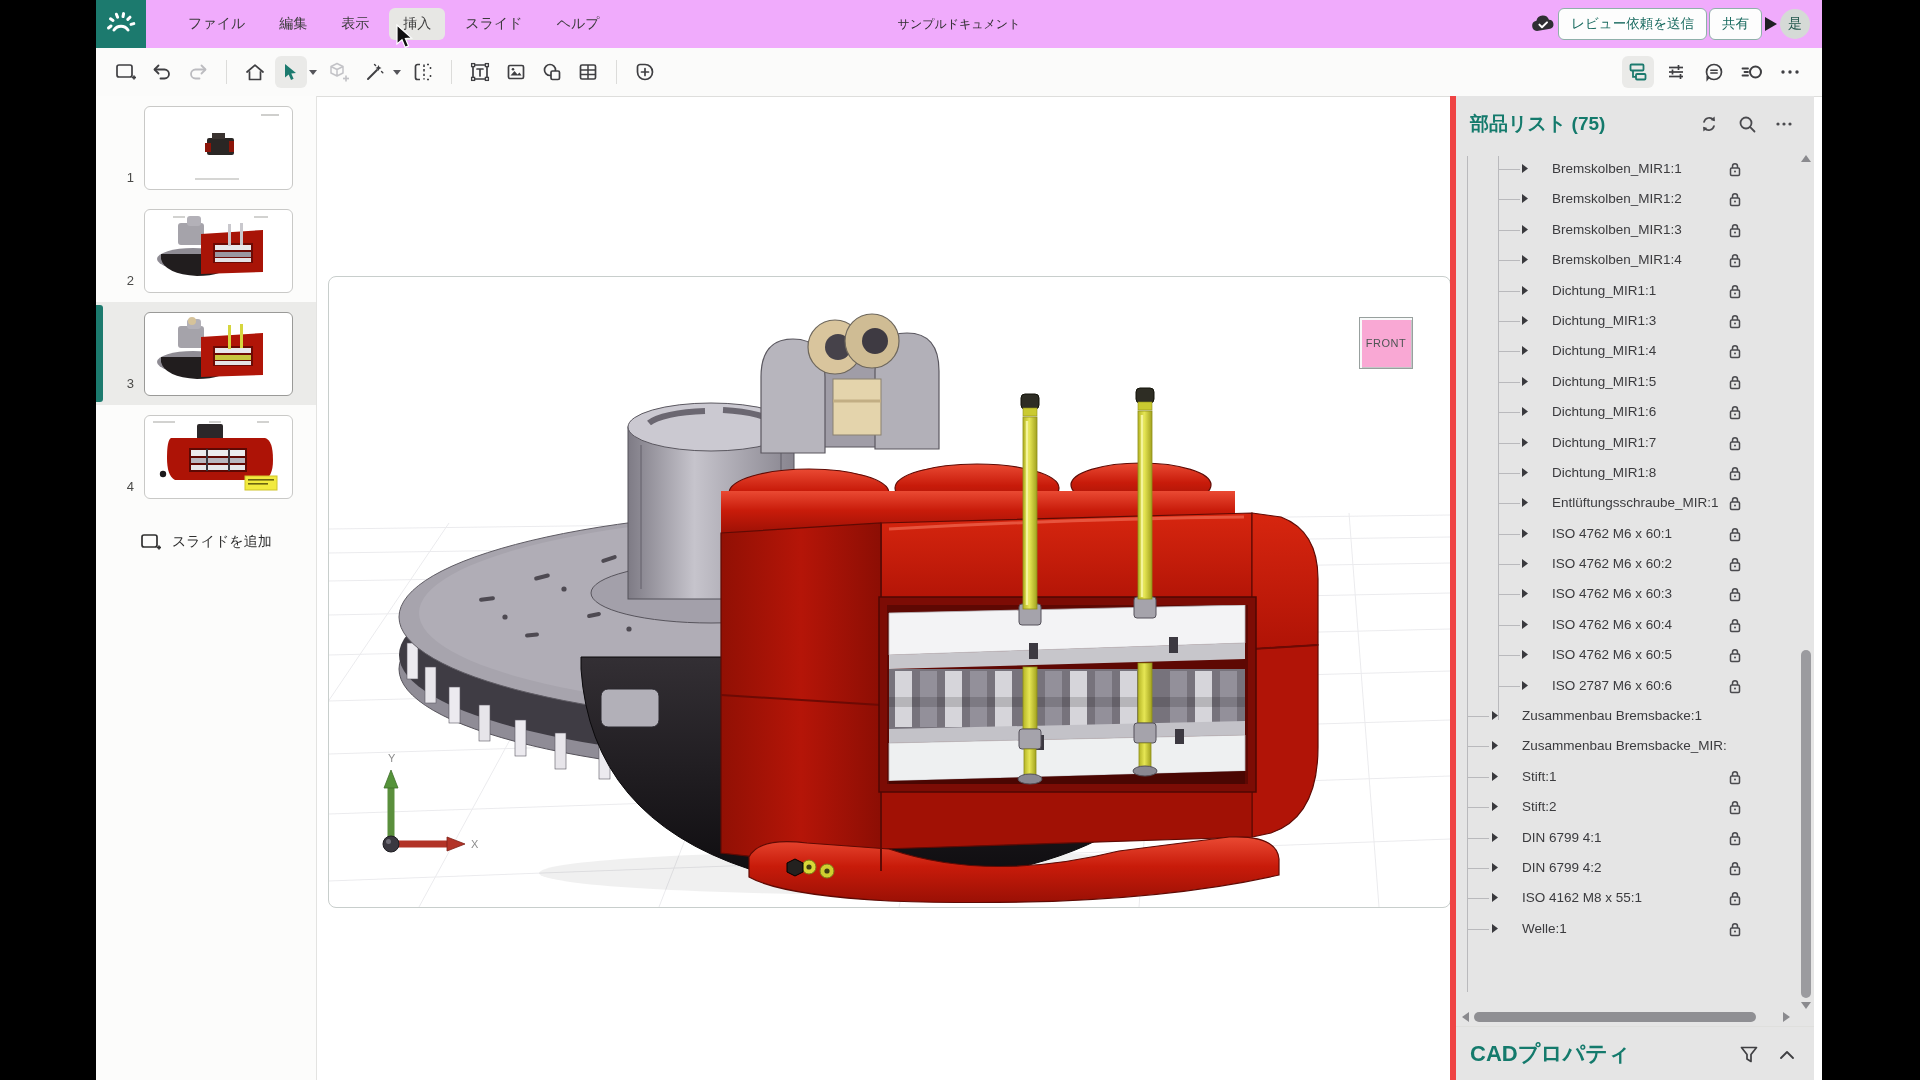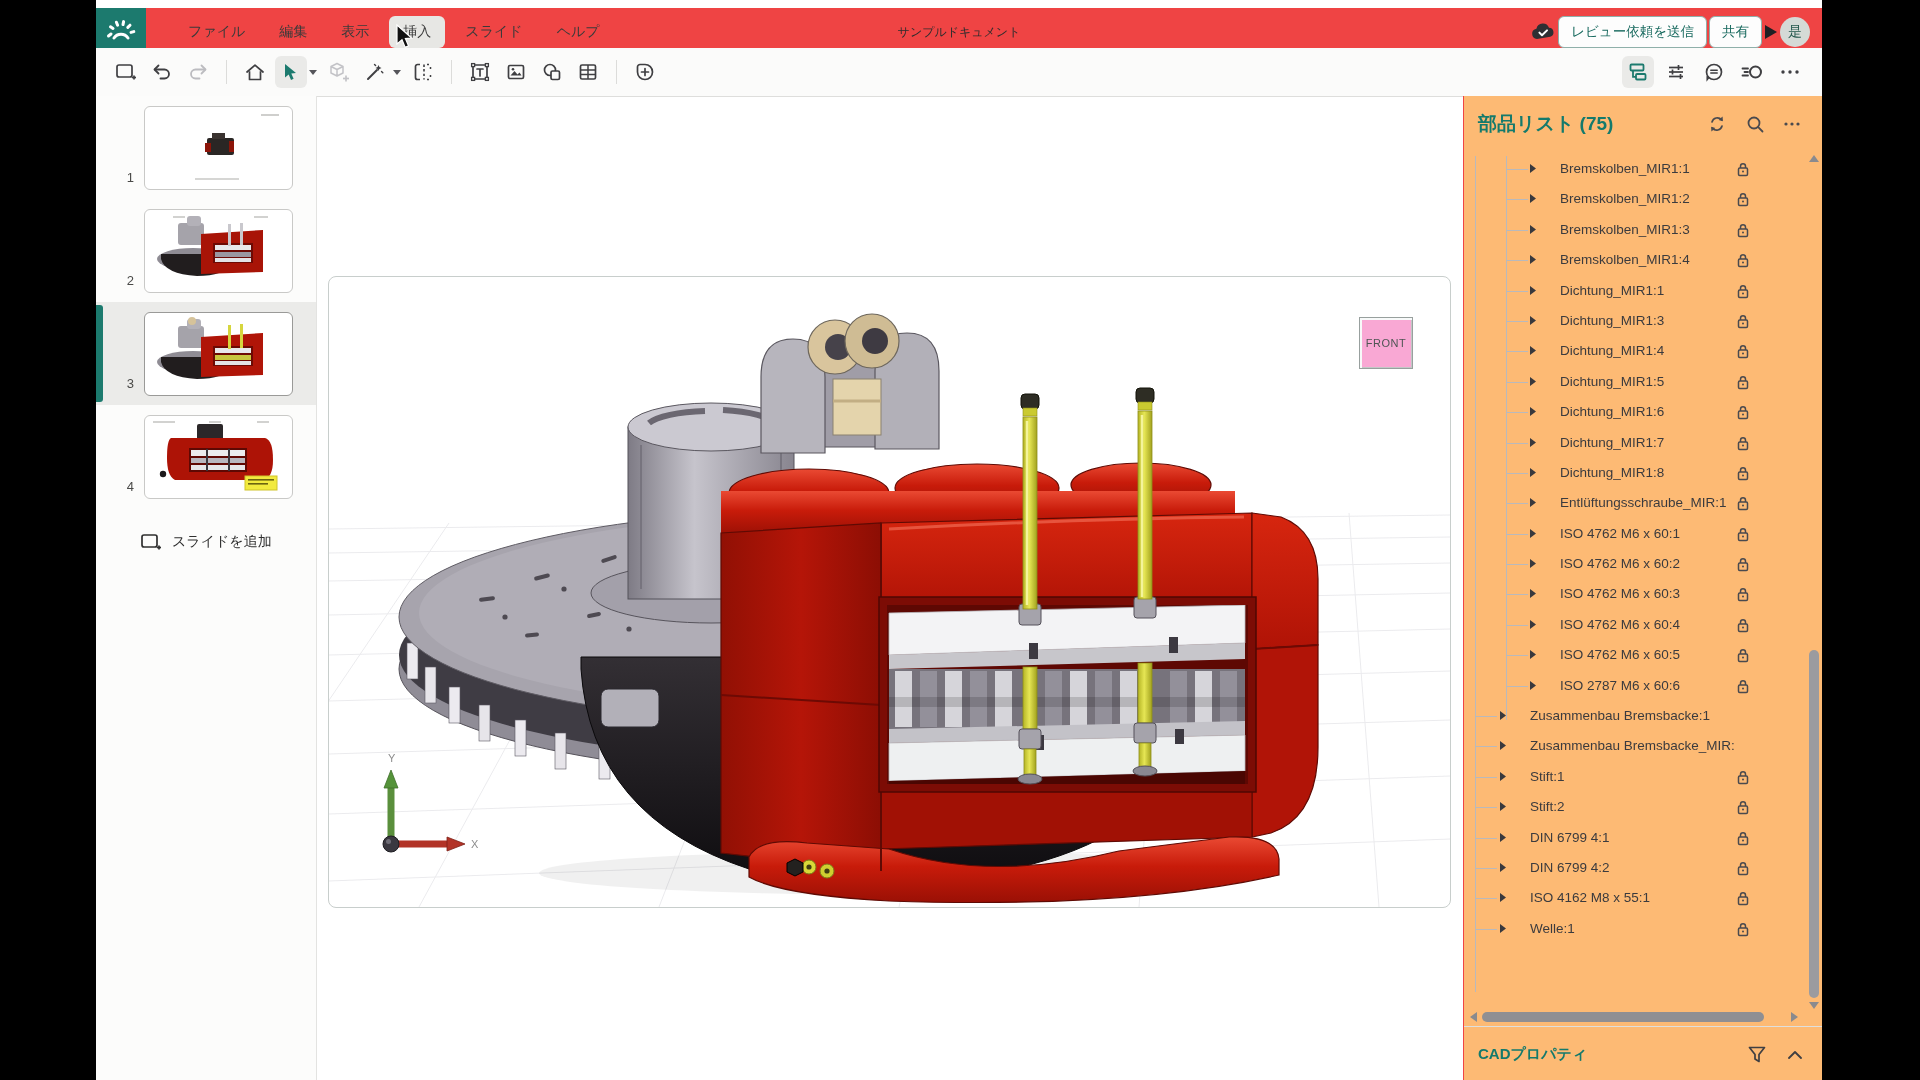--- a/index.html
+++ b/index.html
@@ -1,20 +1,20 @@
 <!DOCTYPE html>
 <html><head>
 <meta charset="utf-8">
 <style>
   html,body{margin:0;padding:0;background:#000;width:1920px;height:1080px;overflow:hidden;
     font-family:"Liberation Sans","DejaVu Sans",sans-serif;-webkit-font-smoothing:antialiased;}
   .app{position:absolute;left:96px;top:0;width:1726px;height:1080px;background:#ffffff;overflow:hidden;}
 
   
-  .menubar{position:absolute;left:0;top:0;width:100%;height:48px;background:#ef4444;margin-top:8px;}
+  .menubar{position:absolute;left:0;top:0;width:100%;height:48px;background:#f0abfc;}
   .logo{position:absolute;left:0;top:0;width:50px;height:48px;background:#1c7a6e;display:flex;align-items:center;justify-content:center;}
   .menus{position:absolute;left:78px;top:0;height:48px;display:flex;align-items:center;gap:6px;}
   .menu-item{font-size:14px;color:#3a3a3a;padding:7px 14px;border-radius:6px;cursor:default;white-space:nowrap;}
   .menu-item.active{background:#e7e7e4;}
   .doc-title{position:absolute;left:0;right:0;top:0;height:48px;display:flex;align-items:center;justify-content:center;
     font-size:12px;color:#2d2d2d;pointer-events:none;}
   .top-right{position:absolute;right:12px;top:0;height:48px;display:flex;align-items:center;gap:2px;}
   .btn-outline{height:30px;display:flex;align-items:center;padding:0 12px;border:1px solid #8fb0aa;border-radius:6px;
     color:#17695e;font-size:13.5px;background:#fdfdfd;white-space:nowrap;}
   .avatar{width:30px;height:30px;border-radius:50%;background:#d5dad6;color:#23574c;display:flex;align-items:center;justify-content:center;font-size:14px;}
@@ -39,21 +39,21 @@
   .add-slide{position:absolute;left:44px;top:436px;display:flex;align-items:center;gap:10px;color:#2f2f2f;font-size:14px;}
 
   
   .canvas-area{position:absolute;left:232px;top:276px;width:1121px;height:630px;background:#ffffff;
     border:1px solid #c8cecc;border-radius:8px;overflow:hidden;}
   .viewcube{position:absolute;left:1030px;top:40px;width:52px;height:50px;background:#f9a8d4;border:1px solid #98a09e;
     box-shadow:inset 2px 2px 0 #f8fafa, inset -1px -1px 0 #c2c8c6;display:flex;align-items:center;justify-content:center;
     font-size:11px;letter-spacing:.5px;color:#4f5554;}
 
   
-  .parts-panel{position:absolute;right:0;top:96px;width:358px;height:984px;background:#fdba74;border-left:1px solid #ef4444;}
+  .parts-panel{position:absolute;right:8px;top:96px;width:358px;height:984px;background:#e5e5e5;border-left:6px solid #ef4444;}
   .pp-header{position:absolute;left:0;top:0;right:0;height:56px;display:flex;align-items:center;}
   .pp-title{margin-left:14px;font-size:19px;font-weight:bold;color:#147a6c;}
   .pp-hicons{position:absolute;right:22px;display:flex;gap:20px;align-items:center;}
   .plist{position:absolute;left:0;top:58px;width:336px;height:852px;overflow:hidden;}
   .vguide{position:absolute;width:1px;background:#b9b9bc;}
   .prow{position:relative;height:30.4px;}
   .prow .tick{position:absolute;top:15px;height:1px;background:#b9b9bc;}
   .prow.depth2 .tick{left:42px;width:22px;}
   .prow.depth1 .tick{left:11px;width:22px;}
   .prow .caret{position:absolute;top:10px;}
@@ -61,21 +61,21 @@
   .prow.depth1 .caret{left:36px;}
   .prow .plabel{position:absolute;top:7px;font-size:13.5px;color:#3b3b3e;white-space:nowrap;}
   .prow.depth2 .plabel{left:96px;}
   .prow.depth1 .plabel{left:66px;}
   .prow .plock{position:absolute;left:272px;top:8px;}
   .vsb{position:absolute;right:2px;top:58px;width:12px;height:856px;}
   .vsb .vthumb{position:absolute;left:1px;width:10px;top:496px;height:348px;background:#9b9b9f;border-radius:6px;}
   .hsb{position:absolute;left:4px;top:914px;width:332px;height:14px;display:flex;align-items:center;}
   .hsb .hthumb{position:absolute;left:14px;width:282px;height:10px;background:#8f8f93;border-radius:6px;}
   .pfooter{position:absolute;left:0;right:0;top:930px;height:54px;border-top:1px solid #dfdfdd;display:flex;align-items:center;}
-  .pf-title{margin-left:14px;font-size:15px;font-weight:bold;color:#147a6c;}
+  .pf-title{margin-left:14px;font-size:22px;font-weight:bold;color:#147a6c;}
   .pf-icons{position:absolute;right:20px;display:flex;gap:22px;align-items:center;}
 
   .cursor{position:absolute;left:300px;top:24px;z-index:50;pointer-events:none;}
   svg{display:block;}
 </style>
 </head>
 <body>
 
 <div class="app">
 

